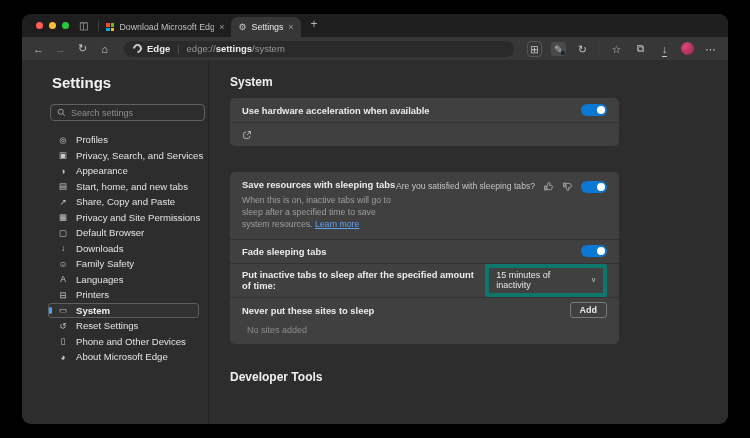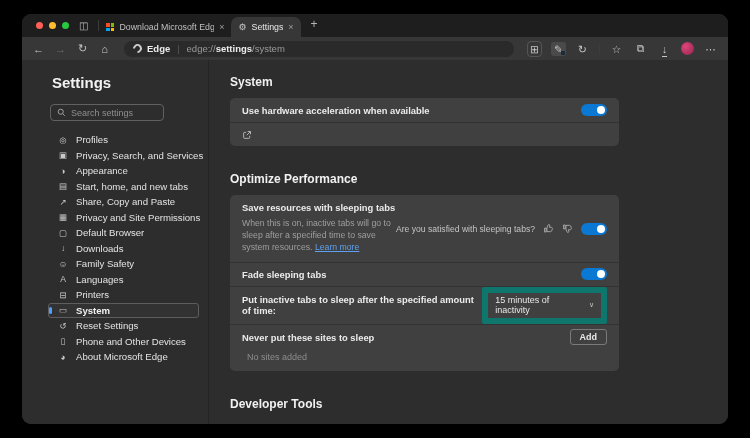--- a/index.html
+++ b/index.html
@@ -46,21 +46,21 @@
   .tb-ic.activebg { background:#4a4a4a; border-radius:3px; padding:1px 2px; }
   .tb-ic.activebg::after { content:""; position:absolute; right:1px; bottom:1px; width:4px; height:4px; background:#1b2b3a; }
   .dl { border-bottom:1.2px solid #c6c6c6; line-height:9px; padding-bottom:1px; }
   .avatar { width:13px; height:13px; border-radius:50%;
             background:radial-gradient(circle at 35% 35%, #e0447a, #8e2450); flex:none; }
 
   
   .appbody { display:flex; height:364px; background:#2d2d2d; }
   .sidebar { width:187px; flex:none; border-right:1px solid #242424; padding-top:12px; }
   .sb-title { font-size:15px; font-weight:bold; color:#f2f2f2; margin:2px 0 13px 30px; }
-  .searchbox { margin-left:28px; width:114px; height:17px; border:1px solid #616161; border-radius:4px;
+  .searchbox { margin-left:28px; width:155px; height:17px; border:1px solid #616161; border-radius:4px;
                display:flex; align-items:center; gap:5px; padding:0 6px; }
   .searchbox svg { flex:none; }
   .searchbox input { background:transparent; border:none; outline:none; width:100%;
                      font-size:9px; color:#d6d6d6; font-family:"Liberation Sans", sans-serif; }
   .searchbox input::placeholder { color:#8f8f8f; }
   .sb-list { margin-top:11px; }
   .side-item { margin-left:26px; margin-right:9px; height:15.5px; display:flex; align-items:center;
                gap:8px; border:1px solid transparent; border-radius:3px; padding-left:9px; position:relative; }
   .side-item .ic { width:10px; font-size:8.5px; color:#c9c9c9; text-align:center; flex:none; }
   .side-item .lb { font-size:9.6px; color:#e3e3e3; white-space:nowrap; }
@@ -79,26 +79,26 @@
   .row .lbl { font-size:9.4px; font-weight:bold; color:#ebebeb; } .gap26 { height:26px; }
 
   .toggle { width:26px; height:12px; border-radius:7px; background:#0b78d4; position:relative; flex:none; }
   .toggle::after { content:""; position:absolute; right:2px; top:2px; width:8px; height:8px;
                    border-radius:50%; background:#fff; }
 
   .row-sleep { display:flex; justify-content:space-between; padding:7px 12px 8px; border-top:none; }
   .sleep-left { max-width:225px; }
   .sleep-left .desc { font-size:8.7px; color:#9e9e9e; line-height:1.4; margin-top:4px; }
   .sleep-left a { color:#5ea1ef; }
-  .sleep-right { display:flex; align-items:center; gap:8px; flex:none; margin-top:2px; }
+  .sleep-right { display:flex; gap:8px; flex:none; margin-top:2px; }
   .question { font-size:8.6px; color:#c4c4c4; }
   .thumb { width:11px; height:11px; }
   .thumb.down { transform:rotate(180deg) scaleX(-1); }
 
-  .select { display:flex; align-items:center; gap:14px; border:6px solid #0f766e; border-radius:2px;
+  .select { display:flex; align-items:center; gap:14px; border:4px solid #0f766e; border-radius:2px;
             padding:2.5px 7px; font-size:9px; color:#e8e8e8; }
   .select .chev { font-size:7px; color:#c6c6c6; }
   .btn { border:1px solid #7a7a7a; border-radius:3px; padding:2px 9px; font-size:9px;
          font-weight:bold; color:#e8e8e8; background:transparent; }
   .empty { font-size:9px; color:#8c8c8c; padding:2px 12px 9px 17px; }
   .extlink svg { display:block; }
 </style>
 </head>
 <body>
 
@@ -240,21 +240,20 @@
             <svg width="10" height="10" viewBox="0 0 12 12">
               <path d="M5 2.8H3a1 1 0 0 0-1 1V9a1 1 0 0 0 1 1h5.2a1 1 0 0 0 1-1V7" fill="none" stroke="#c9c9c9" stroke-width="1"></path>
               <path d="M6.8 1.8h3.4v3.4" fill="none" stroke="#c9c9c9" stroke-width="1"></path>
               <path d="M10 2 5.8 6.2" fill="none" stroke="#c9c9c9" stroke-width="1"></path>
             </svg>
           </span>
         </div>
       </div>
 
       <div class="gap26"></div>
-      <div class="sec-h">Optimize Performance</div>
       <div class="card">
         <div class="row-sleep">
           <div class="sleep-left">
             <div class="lbl" style="font-size:9.4px;font-weight:bold;color:#ebebeb;">Save resources with sleeping tabs</div>
             <div class="desc"><span>When this is on, inactive tabs will go to sleep after a specified time to save system resources.</span>
                  <a href="#">Learn more</a></div>
           </div>
           <div class="sleep-right">
             <span class="question">Are you satisfied with sleeping tabs?</span>
             <svg class="thumb" viewBox="0 0 14 14">

